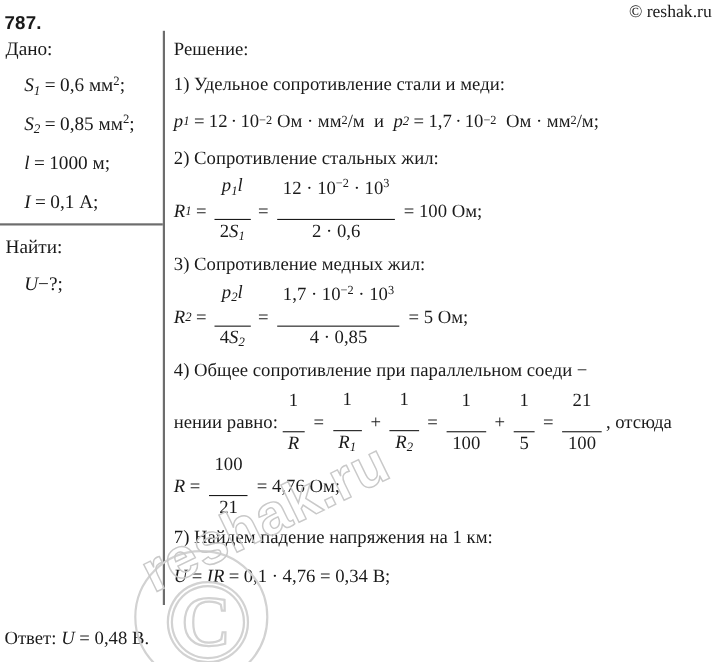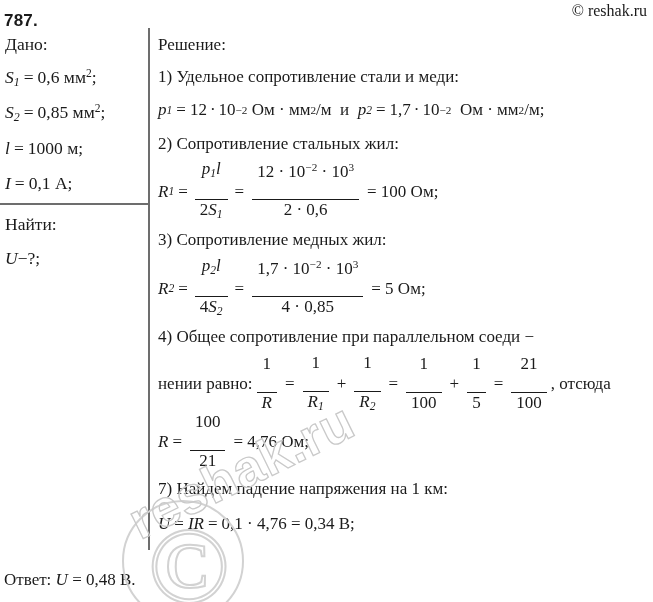--- a/index.html
+++ b/index.html
@@ -43,21 +43,21 @@
   
   .col-given {
     position: absolute; left: 5px; top: 28px;
     width: 142px;
   }
   .col-solution {
     position: absolute; left: 158px; top: 28px;
     width: 492px;
   }
 
-  .line { font-size: 17.5px; line-height: 1; margin: 0 0 0 0; white-space: nowrap; }
+  .line { font-size: 17.5px; line-height: 1; margin: 0 0 0 17px; white-space: nowrap; }
   .lbl { font-size: 17.5px; }
   .g-row { height: 35px; display: flex; align-items: center; }
   .g-row-first { height: 33px; display: flex; align-items: center; }
 
   .s-row { display: flex; align-items: center; min-height: 28px; }
   .s-text { font-size: 17px; line-height: 1.15; }
 
   i.v, .var { font-style: italic; font-family: "Liberation Serif", serif; }
   sub { font-size: 0.68em; vertical-align: -0.25em; font-style: italic; }
   sup { font-size: 0.66em; vertical-align: 0.52em; font-style: normal; }

